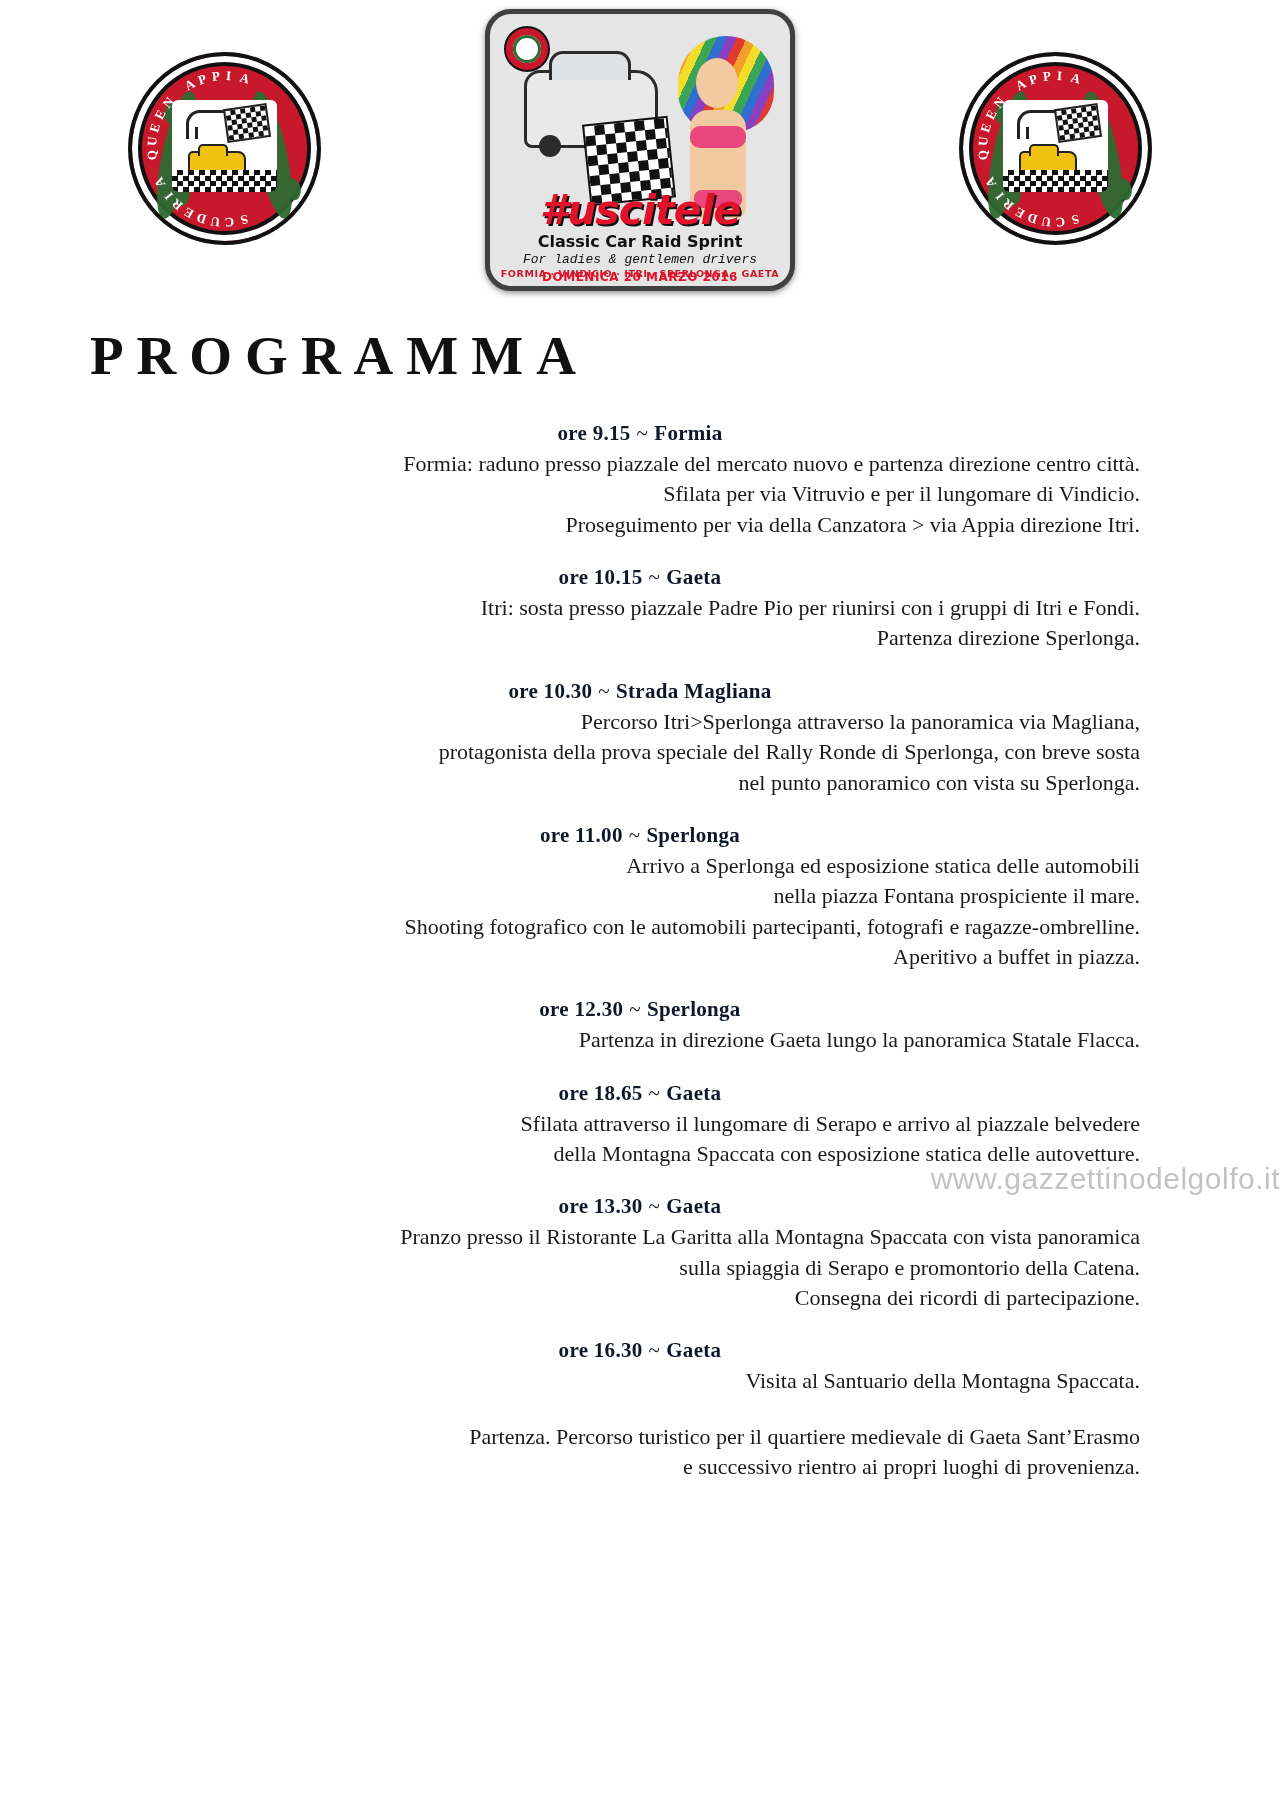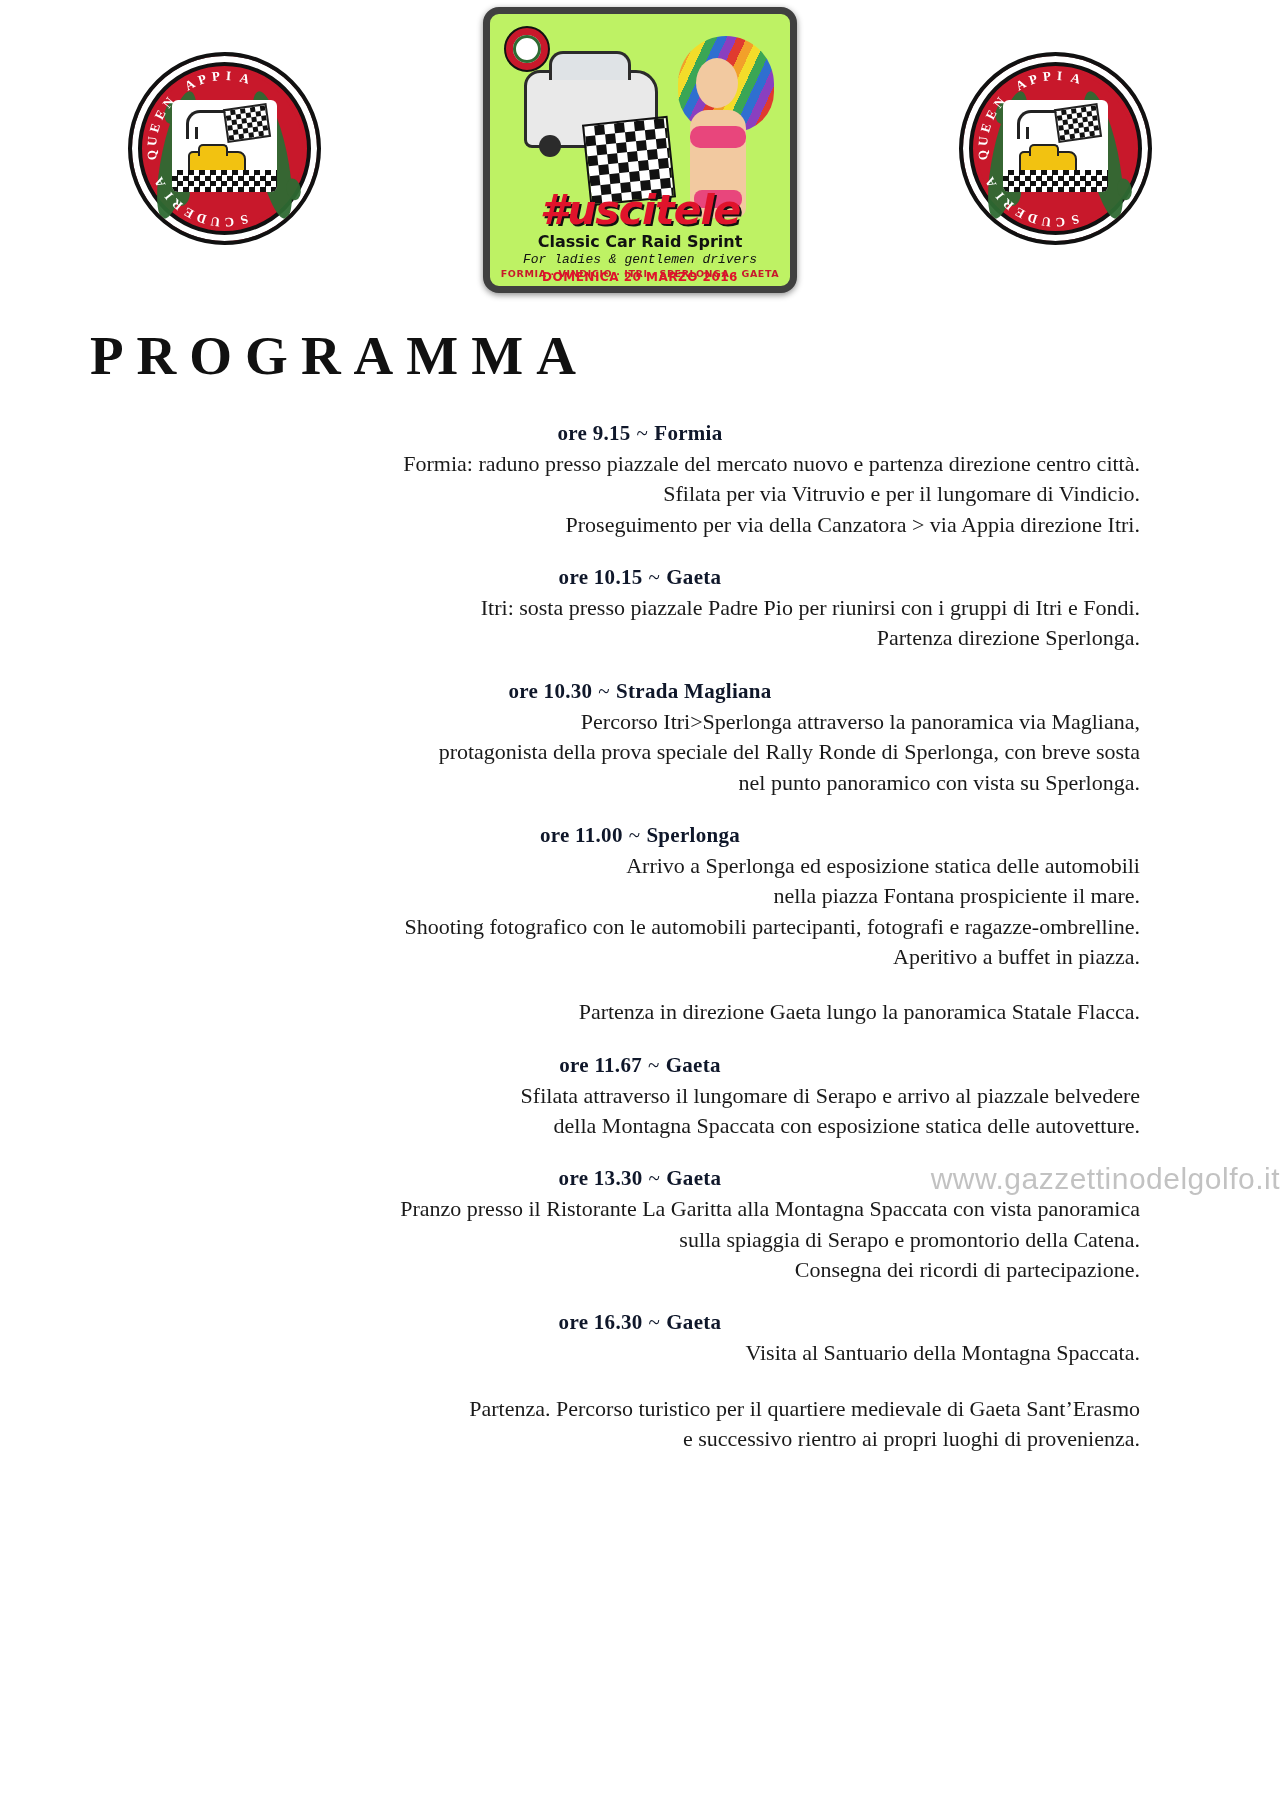--- a/index.html
+++ b/index.html
@@ -154,23 +154,23 @@
     top: 50%;
     transform-origin: 0 0;
     white-space: nowrap;
   }
 
   
   .badge {
     position: relative;
     width: 300px;
     height: 272px;
-    background: #bef264;
-    border: 7px solid #404040;
-    border-radius: 16px;
+    background: #e5e5e5;
+    border: 5px solid #404040;
+    border-radius: 26px;
     box-shadow: 0 2px 6px rgba(0,0,0,.45);
     overflow: hidden;
   }
   .badge-seal {
     position: absolute;
     left: 14px; top: 12px;
     width: 42px; height: 42px;
     border-radius: 50%;
     background: #c8182b;
     border: 2px solid #111;
@@ -472,24 +472,25 @@
         <div class="entry-line">nel punto panoramico con vista su Sperlonga.</div>
       </div>
       <div class="entry">
         <div class="entry-head"><span>ore 11.00</span><span class="sep">~</span><span>Sperlonga</span></div>
         <div class="entry-line">Arrivo a Sperlonga ed esposizione statica delle automobili</div>
         <div class="entry-line">nella piazza Fontana prospiciente il mare.</div>
         <div class="entry-line">Shooting fotografico con le automobili partecipanti, fotografi e ragazze-ombrelline.</div>
         <div class="entry-line">Aperitivo a buffet in piazza.</div>
       </div>
       <div class="entry">
+        <div class="entry-head"><span>ore 12.30</span><span class="sep">~</span><span>Sperlonga</span></div>
         <div class="entry-line">Partenza in direzione Gaeta lungo la panoramica Statale Flacca.</div>
       </div>
       <div class="entry">
-        <div class="entry-head"><span>ore 11.67</span><span class="sep">~</span><span>Gaeta</span></div>
+        <div class="entry-head"><span>ore 18.65</span><span class="sep">~</span><span>Gaeta</span></div>
         <div class="entry-line">Sfilata attraverso il lungomare di Serapo e arrivo al piazzale belvedere</div>
         <div class="entry-line">della Montagna Spaccata con esposizione statica delle autovetture.</div>
       </div>
       <div class="entry">
         <div class="entry-head"><span>ore 13.30</span><span class="sep">~</span><span>Gaeta</span></div>
         <div class="entry-line">Pranzo presso il Ristorante La Garitta alla Montagna Spaccata con vista panoramica</div>
         <div class="entry-line">sulla spiaggia di Serapo e promontorio della Catena.</div>
         <div class="entry-line">Consegna dei ricordi di partecipazione.</div>
       </div>
       <div class="entry">

